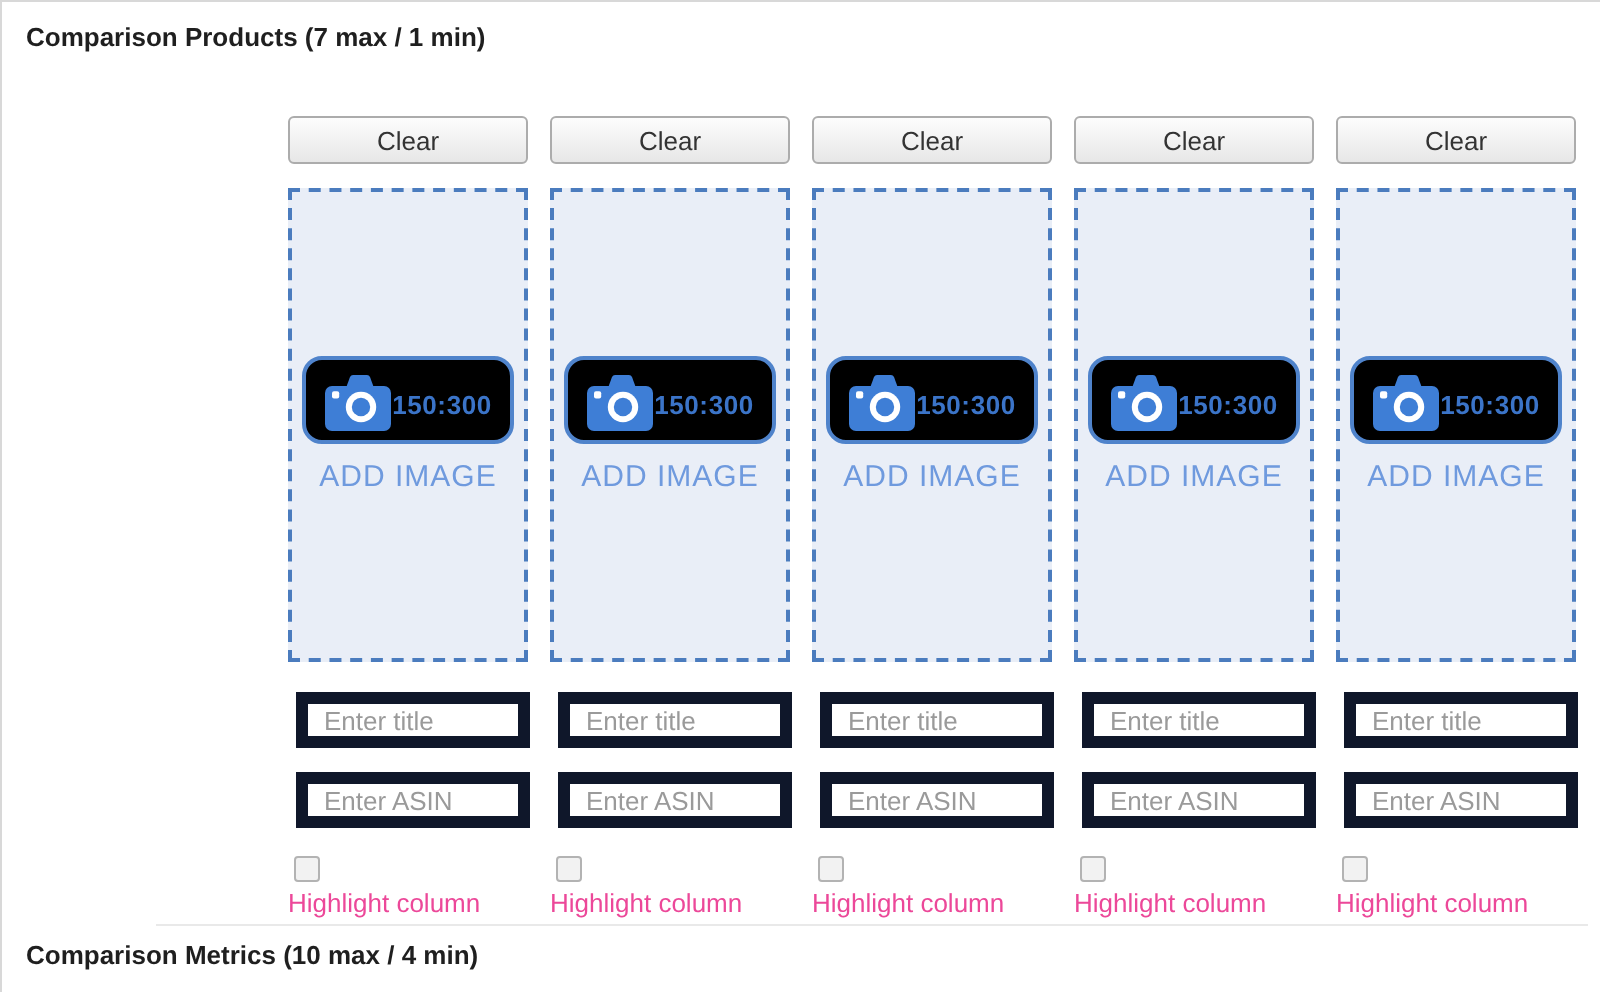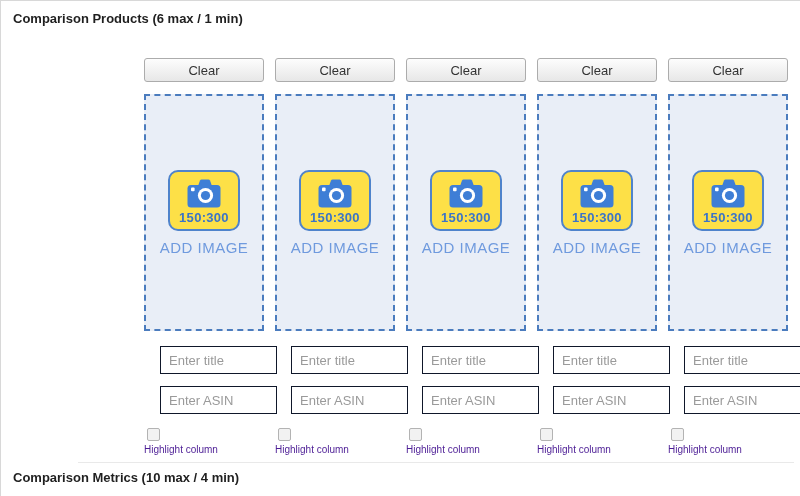--- a/index.html
+++ b/index.html
@@ -51,48 +51,48 @@
     height: 237px;
     border: 2px dashed #4b7cbe;
     background: #e9eef7;
     display: flex;
     flex-direction: column;
     align-items: center;
     justify-content: center;
     cursor: pointer;
   }
   .badge {
-    background: #fde047;
+    background: #000000;
     border: 2px solid #4f83cb;
     border-radius: 10px;
     padding: 7px 9px 4px 9px;
     display: flex;
-    flex-direction: column;
+    flex-direction: row;
     align-items: center;
   }
   .ratio-label {
     font-size: 13px;
     font-weight: bold;
     color: #3b74c8;
     margin-top: 2px;
     letter-spacing: 0.3px;
   }
   .add-image-label {
     margin-top: 8px;
     font-size: 15px;
     font-weight: normal;
     color: #6f9ade;
     letter-spacing: 0.5px;
   }
   .text-input {
     margin-top: 15px;
     height: 28px;
     width: 117px;
-    margin-left: 16px;
-    border: 1px solid #0f172a;
+    margin-left: 4px;
+    border: 6px solid #0f172a;
     padding: 0 8px;
     font-family: "Liberation Sans", sans-serif;
     font-size: 13px;
     color: #333;
     background: #fff;
   }
   .text-input + .text-input { margin-top: 12px; }
   .text-input::placeholder { color: #9a9a9a; opacity: 1; }
   .hl-checkbox {
     appearance: none;
@@ -101,37 +101,37 @@
     margin-left: 3px;
     width: 13px;
     height: 13px;
     border: 1px solid #b3b3b3;
     border-radius: 2px;
     background: #f2f2f2;
     cursor: pointer;
   }
   .hl-label {
     margin-top: 3px;
-    font-size: 10px;
-    color: #4c1d95;
+    font-size: 13px;
+    color: #ec4899;
   }
   .row-separator {
     position: absolute;
     left: 77px;
     right: 6px;
     top: 461px;
     height: 1px;
     background: #e9e9e9;
   }
   .camera-svg { display: block; }
 </style>
 </head>
 <body>
 
-<div id="products-header" class="section-header">Comparison Products (6 max / 1 min)</div>
+<div id="products-header" class="section-header">Comparison Products (7 max / 1 min)</div>
 
 <div class="columns">
   <div class="col">
     <button class="clear-btn">Clear</button>
 
     <div class="dropzone">
       <div class="badge">
         <span class="camera-icon">
           <svg class="camera-svg" width="34" height="29" viewBox="0 0 34 29">
             <rect x="0.5" y="6" width="33" height="22.5" rx="3.5" fill="#3e7ed6"></rect>

